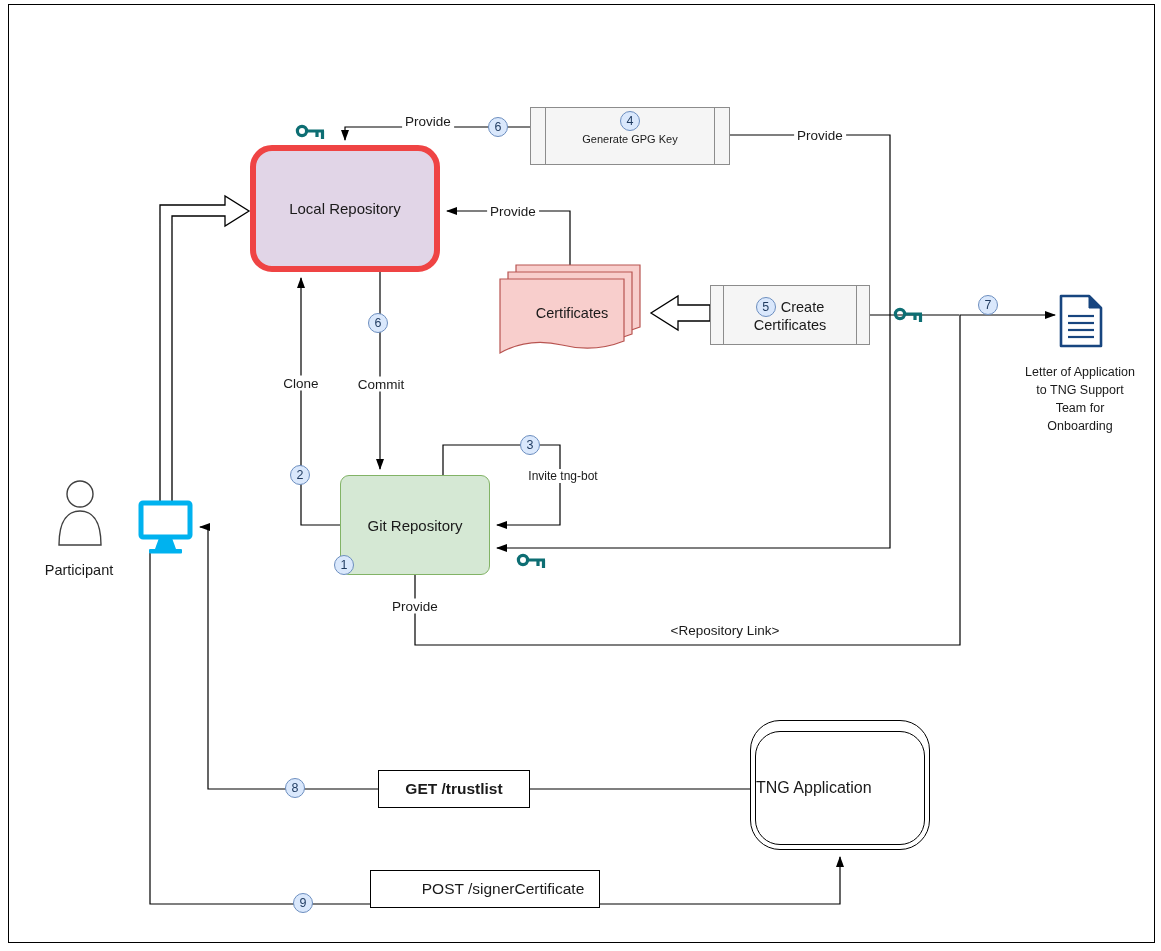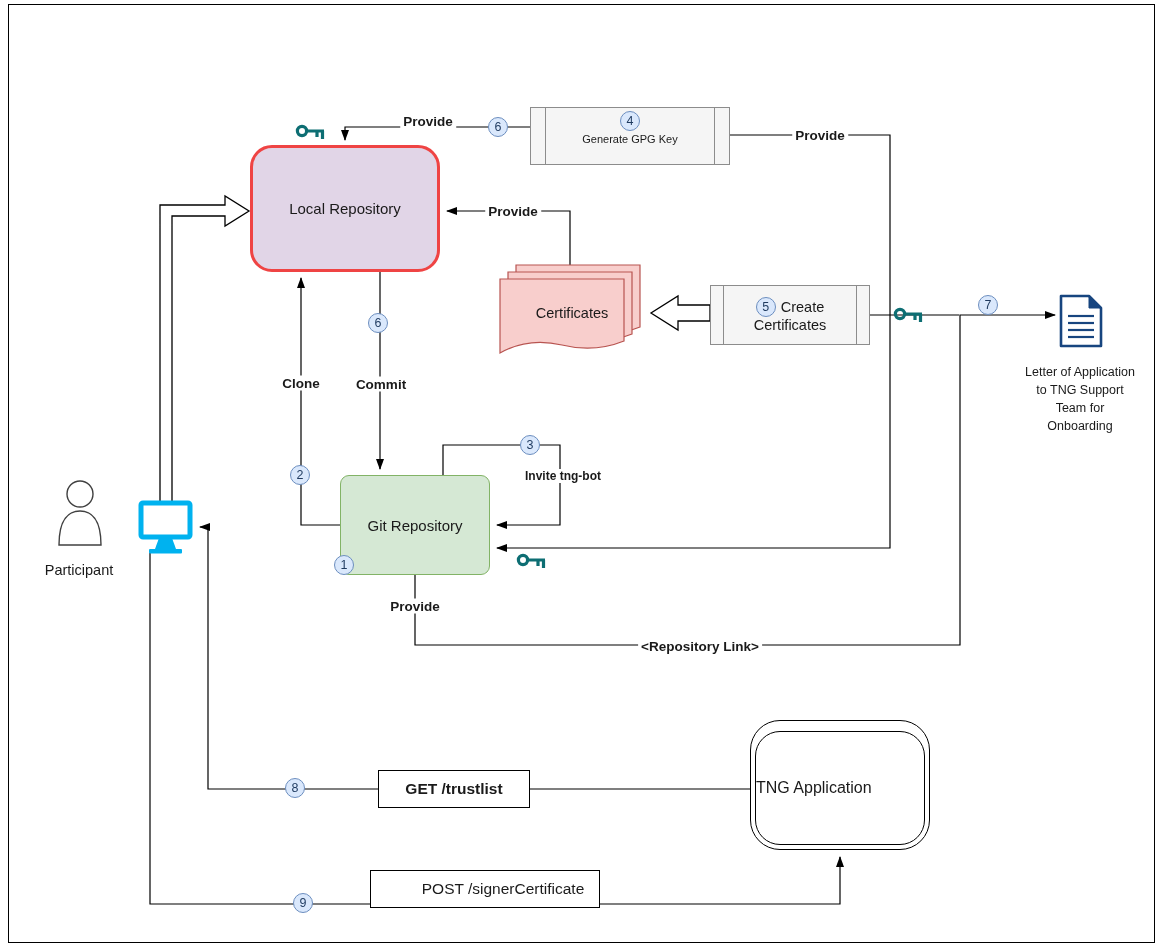--- a/index.html
+++ b/index.html
@@ -5,21 +5,21 @@
   html,body{margin:0;padding:0;background:#fff;}
   #canvas{position:relative;width:1161px;height:951px;background:#ffffff;
           font-family:"Liberation Sans","DejaVu Sans",sans-serif;color:#1a1a1a;overflow:hidden;}
   .abs{position:absolute;}
   #frame{left:8px;top:4px;width:1145px;height:937px;border:1.6px solid #000;}
   .node{display:flex;align-items:center;justify-content:center;text-align:center;
         font-size:15px;box-sizing:border-box;}
   .badge{width:20px;height:20px;border-radius:50%;background:#dae8fc;border:1px solid #6c8ebf;
          color:#1f3a5f;font-size:12.5px;line-height:18px;text-align:center;box-sizing:border-box;flex:0 0 auto;}
   .badge.float{transform:translate(-50%,-50%);}
-  .edge-label{transform:translate(-50%,-50%);background:#fff;padding:0 3px;font-size:13.5px;white-space:nowrap;font-weight:bold;}
+  .edge-label{transform:translate(-50%,-50%);background:#fff;padding:0 3px;font-size:13.5px;white-space:nowrap;}
   .proc-line{position:absolute;top:0;bottom:0;width:1px;background:#8c8c8c;}
   svg .edge{fill:none;stroke:#000;stroke-width:1.2;}
   svg .block-arrow{fill:#fff;stroke:#000;stroke-width:1.3;}
 </style>
 </head>
 <body>
 
 <div id="canvas">
 
   <div class="abs" id="frame"></div>
@@ -75,21 +75,21 @@
       <path d="M1089,296 L1089,308 L1101,308 Z" fill="#17457f" stroke="#17457f"></path>
       <g stroke="#17457f" stroke-width="2.2">
         <line x1="1068" y1="316" x2="1094" y2="316"></line>
         <line x1="1068" y1="323" x2="1094" y2="323"></line>
         <line x1="1068" y1="330" x2="1094" y2="330"></line>
         <line x1="1068" y1="337" x2="1094" y2="337"></line>
       </g>
     </g>
   </svg>
 
-  <div class="abs node" style="left:250px;top:145px;width:190px;height:127px;background:#e1d5e7;border:3px solid #ef4444;border-radius:22px;">
+  <div class="abs node" style="left:250px;top:145px;width:190px;height:127px;background:#e1d5e7;border:6px solid #ef4444;border-radius:22px;">
     <span>Local Repository</span>
   </div>
 
   <div class="abs" style="left:530px;top:107px;width:200px;height:58px;background:#f5f5f5;border:1px solid #8c8c8c;box-sizing:border-box;">
     <div class="proc-line" style="left:14px;"></div>
     <div class="proc-line" style="right:14px;"></div>
     <div style="display:flex;flex-direction:column;align-items:center;padding-top:3px;">
       <span class="badge">4</span>
       <span style="font-size:11px;margin-top:2px;">Generate GPG Key</span>
     </div>
@@ -131,21 +131,21 @@
 
   <div class="abs" style="left:1080px;top:363px;width:110px;transform:translateX(-50%);text-align:center;font-size:12.5px;line-height:1.45;">Letter of Application to TNG Support Team for Onboarding</div>
 
   <div class="abs edge-label" style="left:428px;top:121px;">Provide</div>
   <div class="abs edge-label" style="left:820px;top:135px;">Provide</div>
   <div class="abs edge-label" style="left:513px;top:211px;">Provide</div>
   <div class="abs edge-label" style="left:415px;top:606px;">Provide</div>
   <div class="abs edge-label" style="left:301px;top:383px;">Clone</div>
   <div class="abs edge-label" style="left:381px;top:384px;">Commit</div>
   <div class="abs edge-label" style="left:563px;top:476px;font-size:12px;">Invite tng-bot</div>
-  <div class="abs edge-label" style="left:700px;top:630px;margin-top:16px;">&lt;Repository Link&gt;</div>
+  <div class="abs edge-label" style="left:725px;top:630px;">&lt;Repository Link&gt;</div>
 
   <div class="abs badge float" style="left:344px;top:565px;">1</div>
   <div class="abs badge float" style="left:300px;top:475px;">2</div>
   <div class="abs badge float" style="left:530px;top:445px;">3</div>
   <div class="abs badge float" style="left:498px;top:127px;">6</div>
   <div class="abs badge float" style="left:378px;top:323px;">6</div>
   <div class="abs badge float" style="left:988px;top:305px;">7</div>
   <div class="abs badge float" style="left:295px;top:788px;">8</div>
   <div class="abs badge float" style="left:303px;top:903px;">9</div>
 

